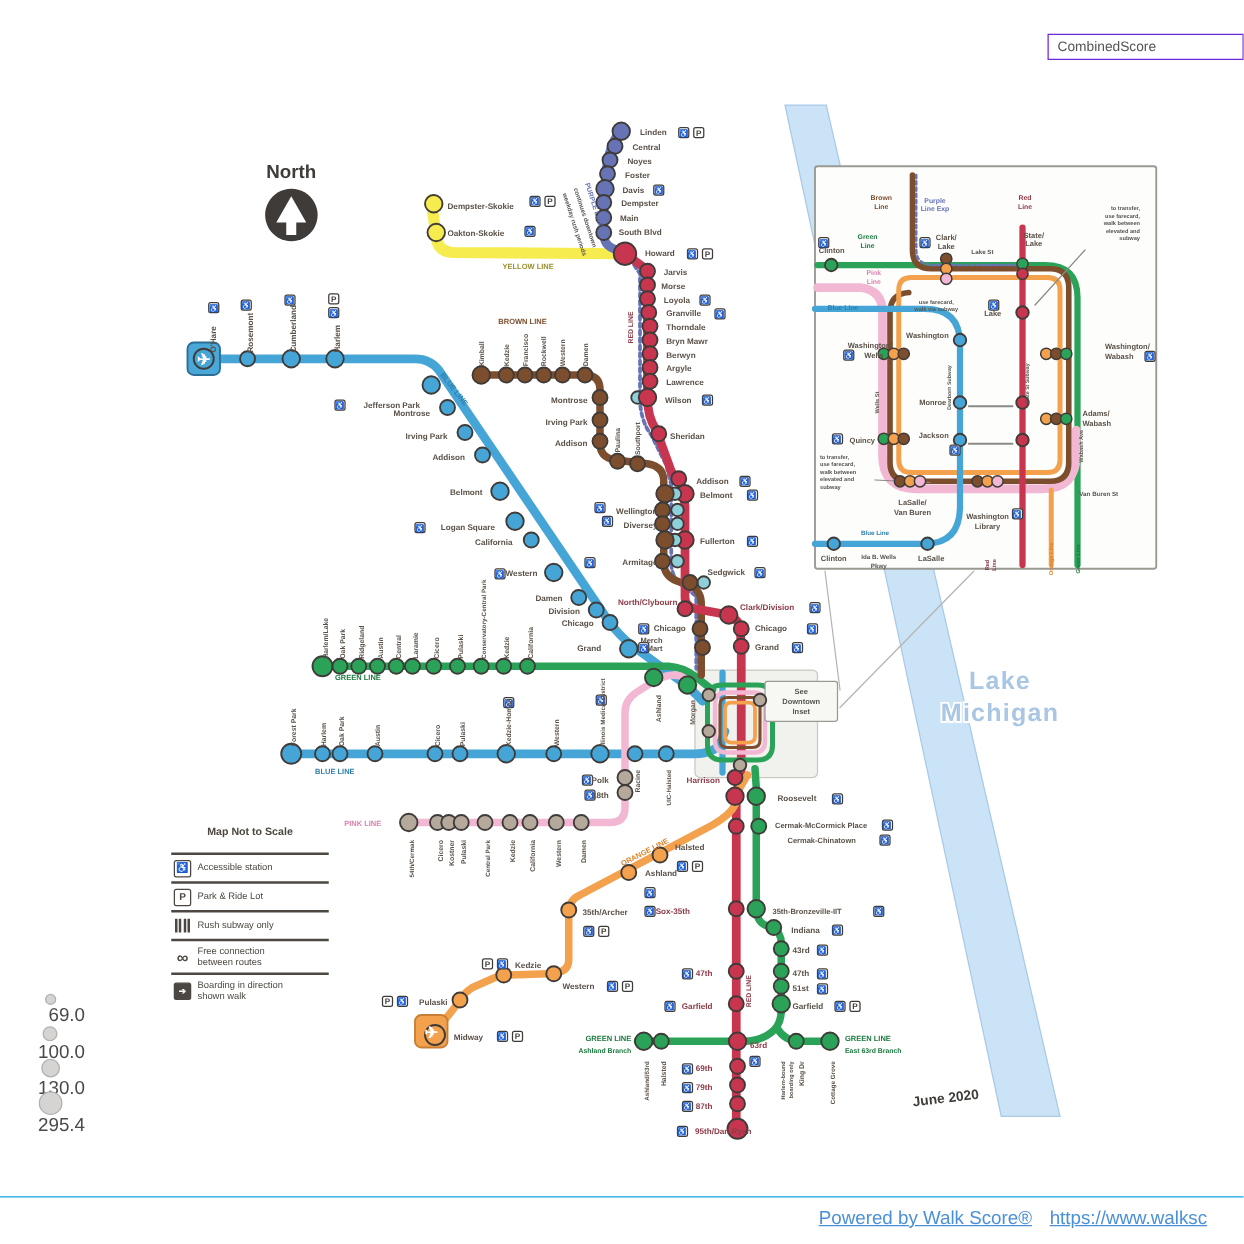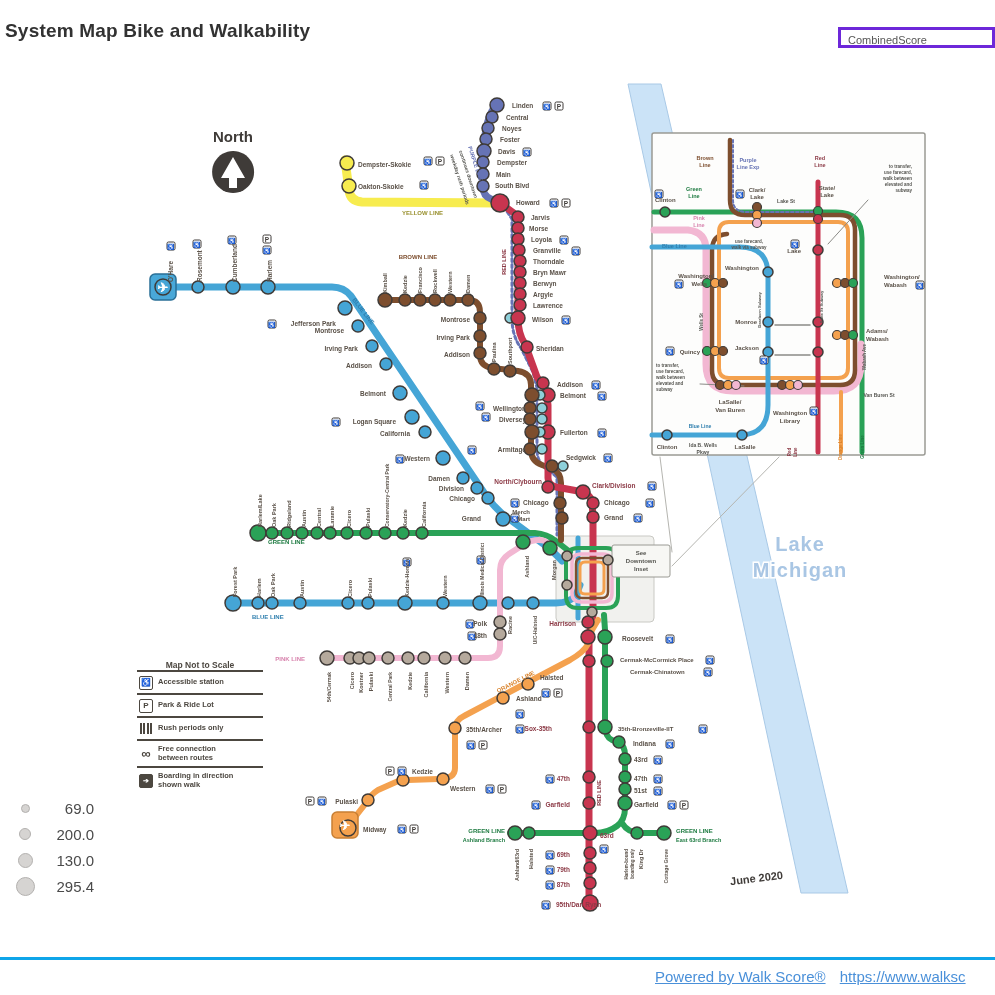--- a/index.html
+++ b/index.html
@@ -1,38 +1,38 @@
 <!DOCTYPE html>
 <html><head>
 <meta charset="utf-8">
 <style>
   html,body{margin:0;padding:0;background:#fff;width:995px;height:995px;overflow:hidden;
     font-family:"Liberation Sans",sans-serif;}
   #stage{position:relative;width:995px;height:995px;background:#fff;}
   #map-svg{position:absolute;left:0;top:0;}
   .page-title{position:absolute;left:5px;top:20px;font-size:19px;font-weight:bold;color:#323232;letter-spacing:.2px;}
-  .param-box{position:absolute;left:838px;top:27px;width:157px;height:21px;border:3px solid #6d28d9;background:#fff;
+  .param-box{position:absolute;left:838px;top:27px;width:157px;height:21px;border:1px solid #6d28d9;background:#fff;
     font-size:11px;color:#555;line-height:21px;padding-left:7px;box-sizing:border-box;}
   .map-legend{position:absolute;left:137px;top:660px;width:126px;font-size:8px;color:#4c4740;}
-  .map-legend .lg-title{font-weight:bold;text-align:center;font-size:8.5px;padding-bottom:0;}
+  .map-legend .lg-title{font-weight:bold;text-align:center;font-size:8.5px;padding-bottom:12px;}
   .lg-row{border-top:2px solid #4c4740;padding:4px 0 4px 2px;display:flex;align-items:center;gap:5px;}
-  .lg-label{font-weight:bold;font-size:7.5px;white-space:pre-line;line-height:1.15;}
+  .lg-label{font-weight:normal;font-size:7.5px;white-space:pre-line;line-height:1.15;}
   .lg-ic{flex:0 0 14px;height:13px;display:flex;align-items:center;justify-content:center;}
   .ic-box{width:12px;height:12px;border:1.5px solid #4c4740;border-radius:2px;background:#fff;
     display:flex;align-items:center;justify-content:center;font-size:8px;font-weight:bold;color:#4c4740;}
   .ic-dark{background:#4c4740;color:#fff;border-color:#4c4740;font-size:7px;}
   .ic-rush{display:flex;gap:1.5px;}
   .ic-rush i{display:block;width:2px;height:11px;background:#4c4740;}
   .ic-inf{font-size:13px;font-weight:bold;color:#4c4740;line-height:10px;}
   .size-legend{position:absolute;left:12px;top:795px;font-size:15px;color:#4a4a4a;}
-  .sz-row{display:flex;align-items:center;height:26px;}
+  .sz-row{display:flex;align-items:center;height:26px;flex-direction:column;}
   .sz-dotcell{width:26px;display:flex;justify-content:center;}
   .sz-dot{border-radius:50%;background:#d6d4d2;border:1.5px solid #b3b1af;}
   .sz-val{width:56px;text-align:right;}
-  .footer{position:absolute;left:0;top:957px;width:995px;border-top:3px solid #0ea5e9;}
+  .footer{position:absolute;left:0;top:957px;width:995px;border-top:1px solid #0ea5e9;}
   .footer-links{position:absolute;left:655px;top:8px;white-space:nowrap;font-size:15px;}
   .footer-links a{color:#4a90d9;text-decoration:underline;margin-right:10px;}
 </style>
 </head>
 <body>
 
 <div id="stage">
   <svg id="map-svg" width="995" height="995" viewBox="0 0 995 995">
       <polygon points="628,84 661,84 848,893 801,893" fill="#cbe3f7" stroke="#a9c9e6" stroke-width="1"></polygon>
       <rect x="556" y="536" width="98" height="86" rx="4" fill="#f1f1ee" stroke="#c9c9c4" stroke-width="1"></rect>
@@ -596,21 +596,20 @@
       <text x="864" y="447" font-size="4.5" fill="#1d7a40" text-anchor="middle" font-weight="700" font-family="&quot;Liberation Sans&quot;,sans-serif" transform="rotate(-90 864 447)">Green Line</text>
       <text x="656" y="367" font-size="4.5" fill="#555550" text-anchor="start" font-weight="600" font-family="&quot;Liberation Sans&quot;,sans-serif">to transfer,</text>
       <text x="656" y="373" font-size="4.5" fill="#555550" text-anchor="start" font-weight="600" font-family="&quot;Liberation Sans&quot;,sans-serif">use farecard,</text>
       <text x="656" y="379" font-size="4.5" fill="#555550" text-anchor="start" font-weight="600" font-family="&quot;Liberation Sans&quot;,sans-serif">walk between</text>
       <text x="656" y="385" font-size="4.5" fill="#555550" text-anchor="start" font-weight="600" font-family="&quot;Liberation Sans&quot;,sans-serif">elevated and</text>
       <text x="656" y="391" font-size="4.5" fill="#555550" text-anchor="start" font-weight="600" font-family="&quot;Liberation Sans&quot;,sans-serif">subway</text>
       <text x="163" y="292" font-size="13" fill="#ffffff" text-anchor="middle" font-weight="700" font-family="&quot;Liberation Sans&quot;,sans-serif">✈</text>
       <text x="345" y="830" font-size="13" fill="#ffffff" text-anchor="middle" font-weight="700" font-family="&quot;Liberation Sans&quot;,sans-serif">✈</text>
     </svg>
 
-  <div class="page-title">System Map Bike and Walkability</div>
 
   <div class="param-box">
     <span>CombinedScore</span>
   </div>
 
   <div class="map-legend">
     <div class="lg-title">Map Not to Scale</div>
     <div id="legend-rows">
         <div class="lg-row">
      <span class="lg-ic">
@@ -626,21 +625,21 @@
    </div>
         <div class="lg-row">
      <span class="lg-ic">
             <span class="ic-rush">
               <i></i>
               <i></i>
               <i></i>
               <i></i>
             </span>
           </span>
-     <span class="lg-label">Rush periods only</span>
+     <span class="lg-label">Rush subway only</span>
    </div>
         <div class="lg-row">
      <span class="lg-ic">
             <span class="ic-inf">∞</span>
           </span>
      <span class="lg-label">Free connection
 between routes</span>
    </div>
         <div class="lg-row">
      <span class="lg-ic">
@@ -656,21 +655,21 @@
     <div class="sz-row">
       <span class="sz-dotcell">
           <span class="sz-dot" style="width:7px;height:7px"></span>
         </span>
       <span class="sz-val">69.0</span>
     </div>
     <div class="sz-row">
       <span class="sz-dotcell">
           <span class="sz-dot" style="width:10px;height:10px"></span>
         </span>
-      <span class="sz-val">200.0</span>
+      <span class="sz-val">100.0</span>
     </div>
     <div class="sz-row">
       <span class="sz-dotcell">
           <span class="sz-dot" style="width:13px;height:13px"></span>
         </span>
       <span class="sz-val">130.0</span>
     </div>
     <div class="sz-row">
       <span class="sz-dotcell">
           <span class="sz-dot" style="width:17px;height:17px"></span>

